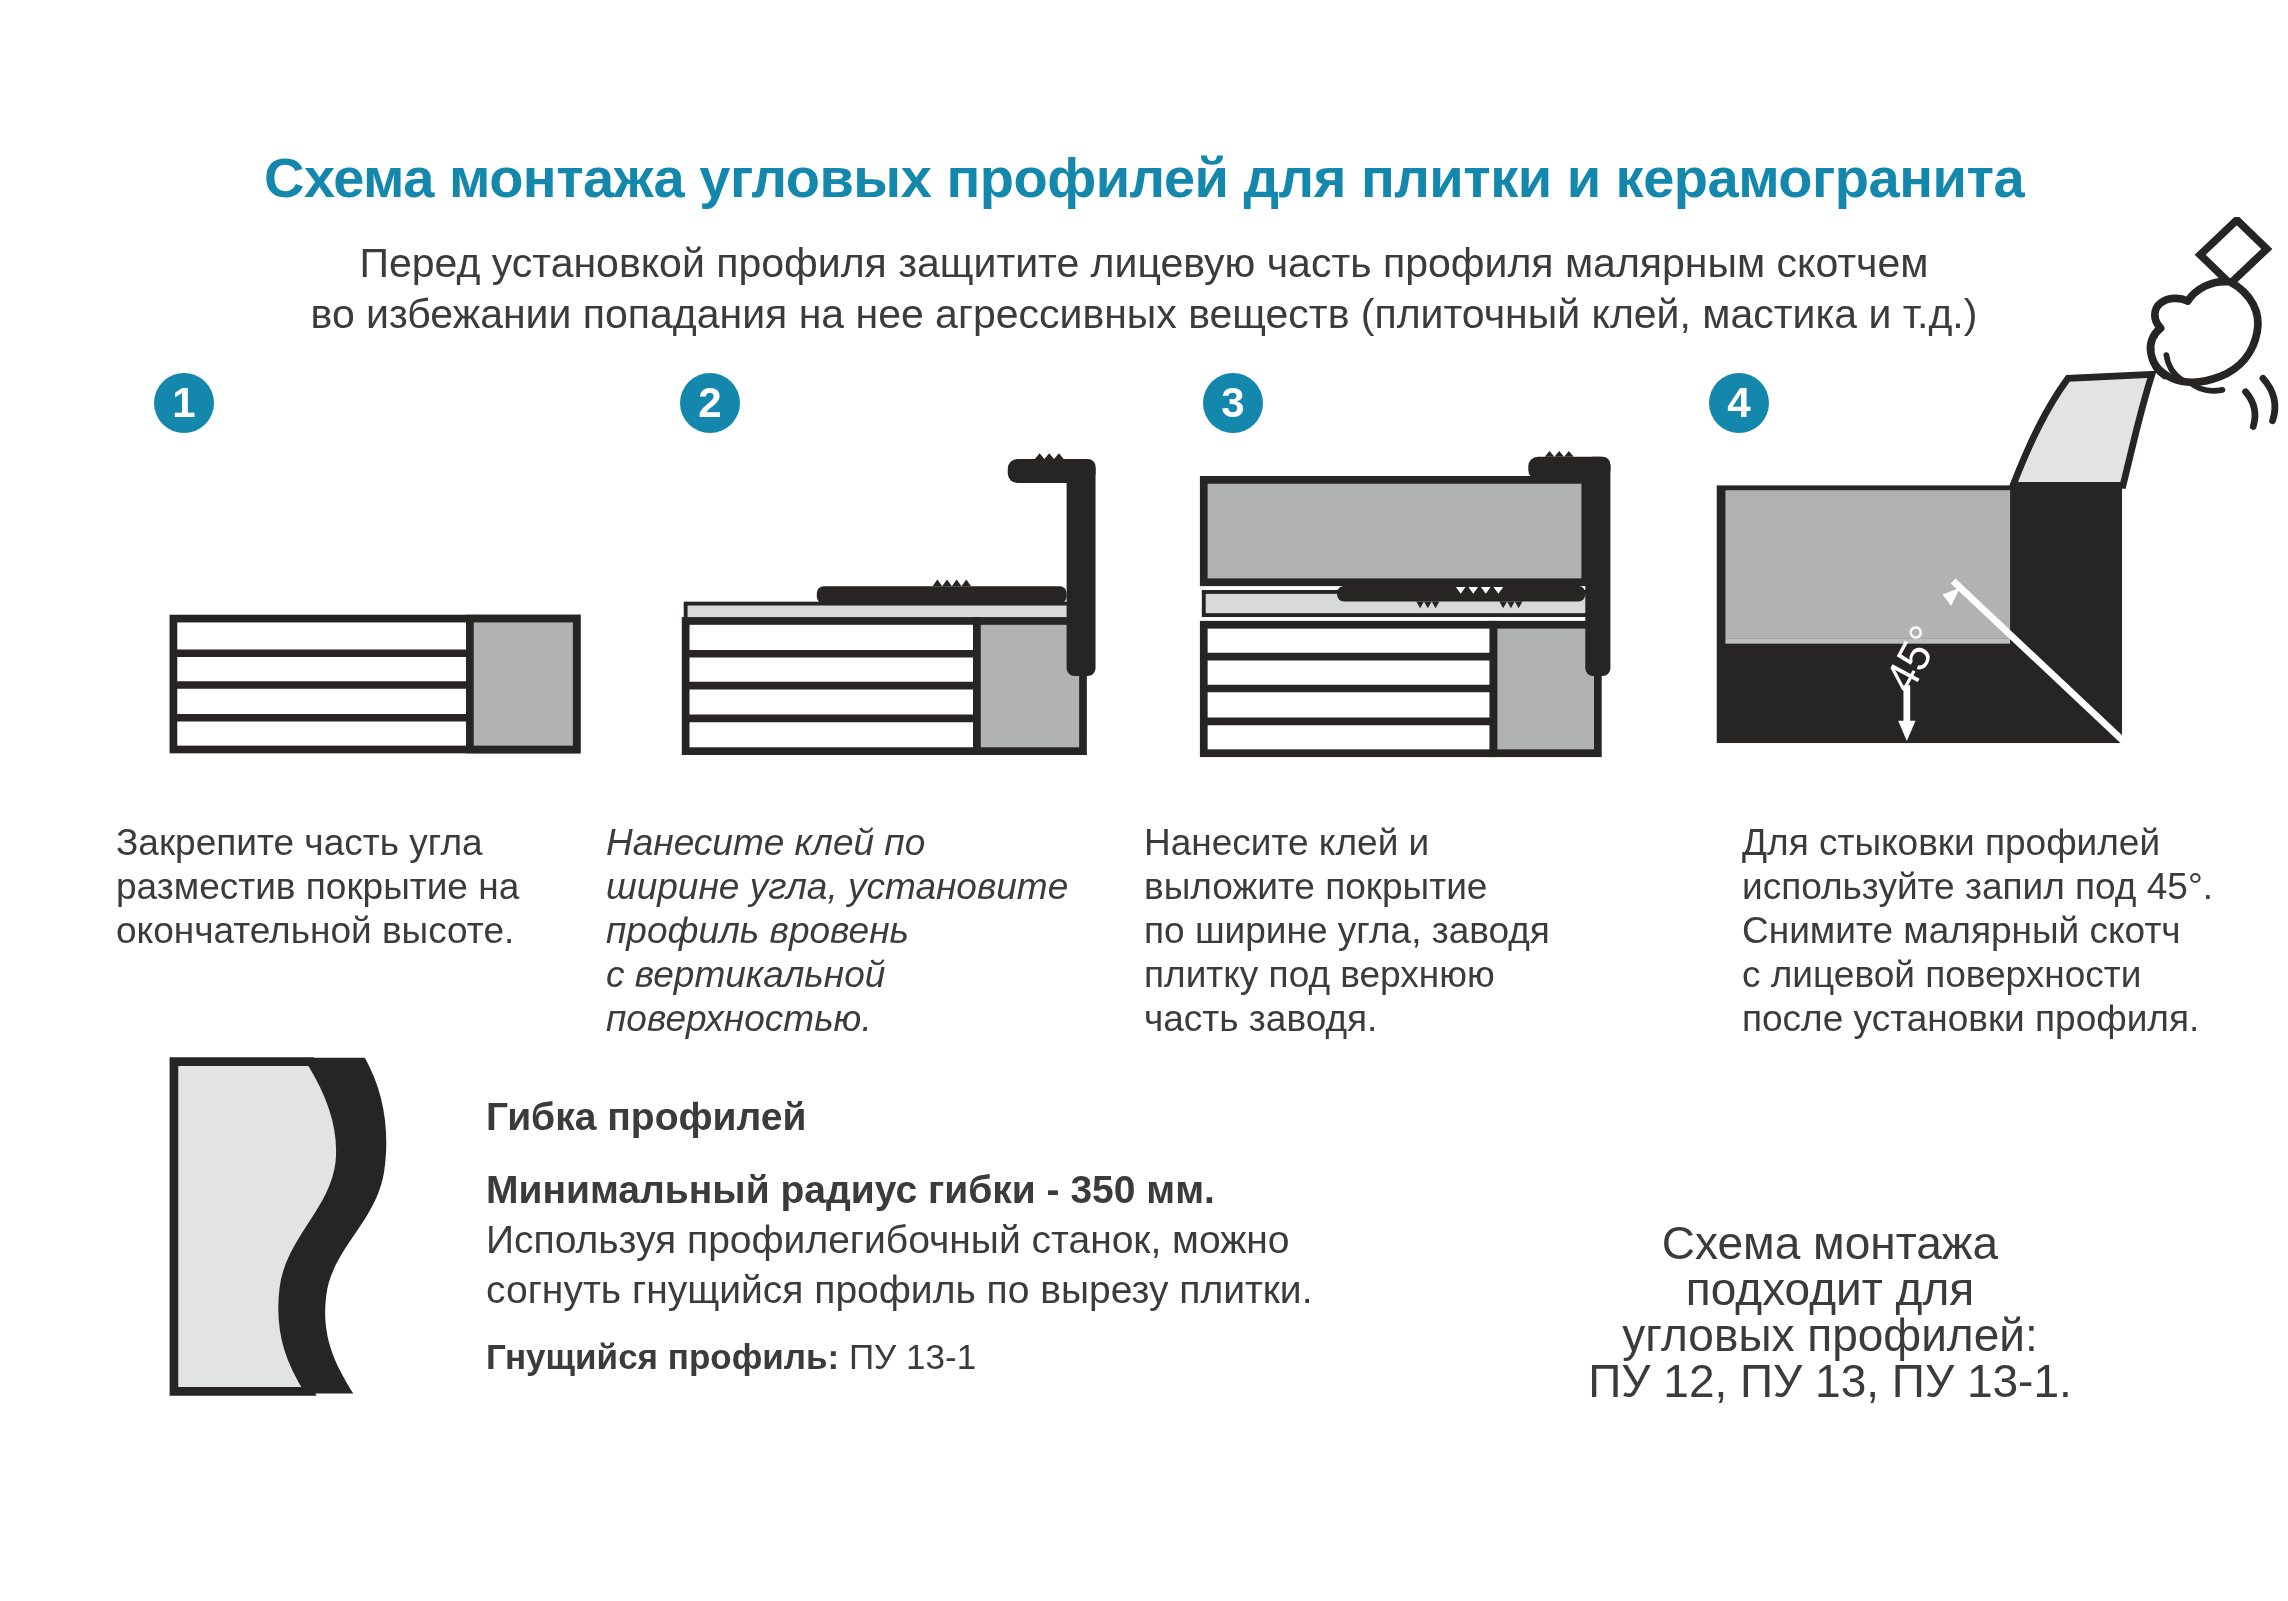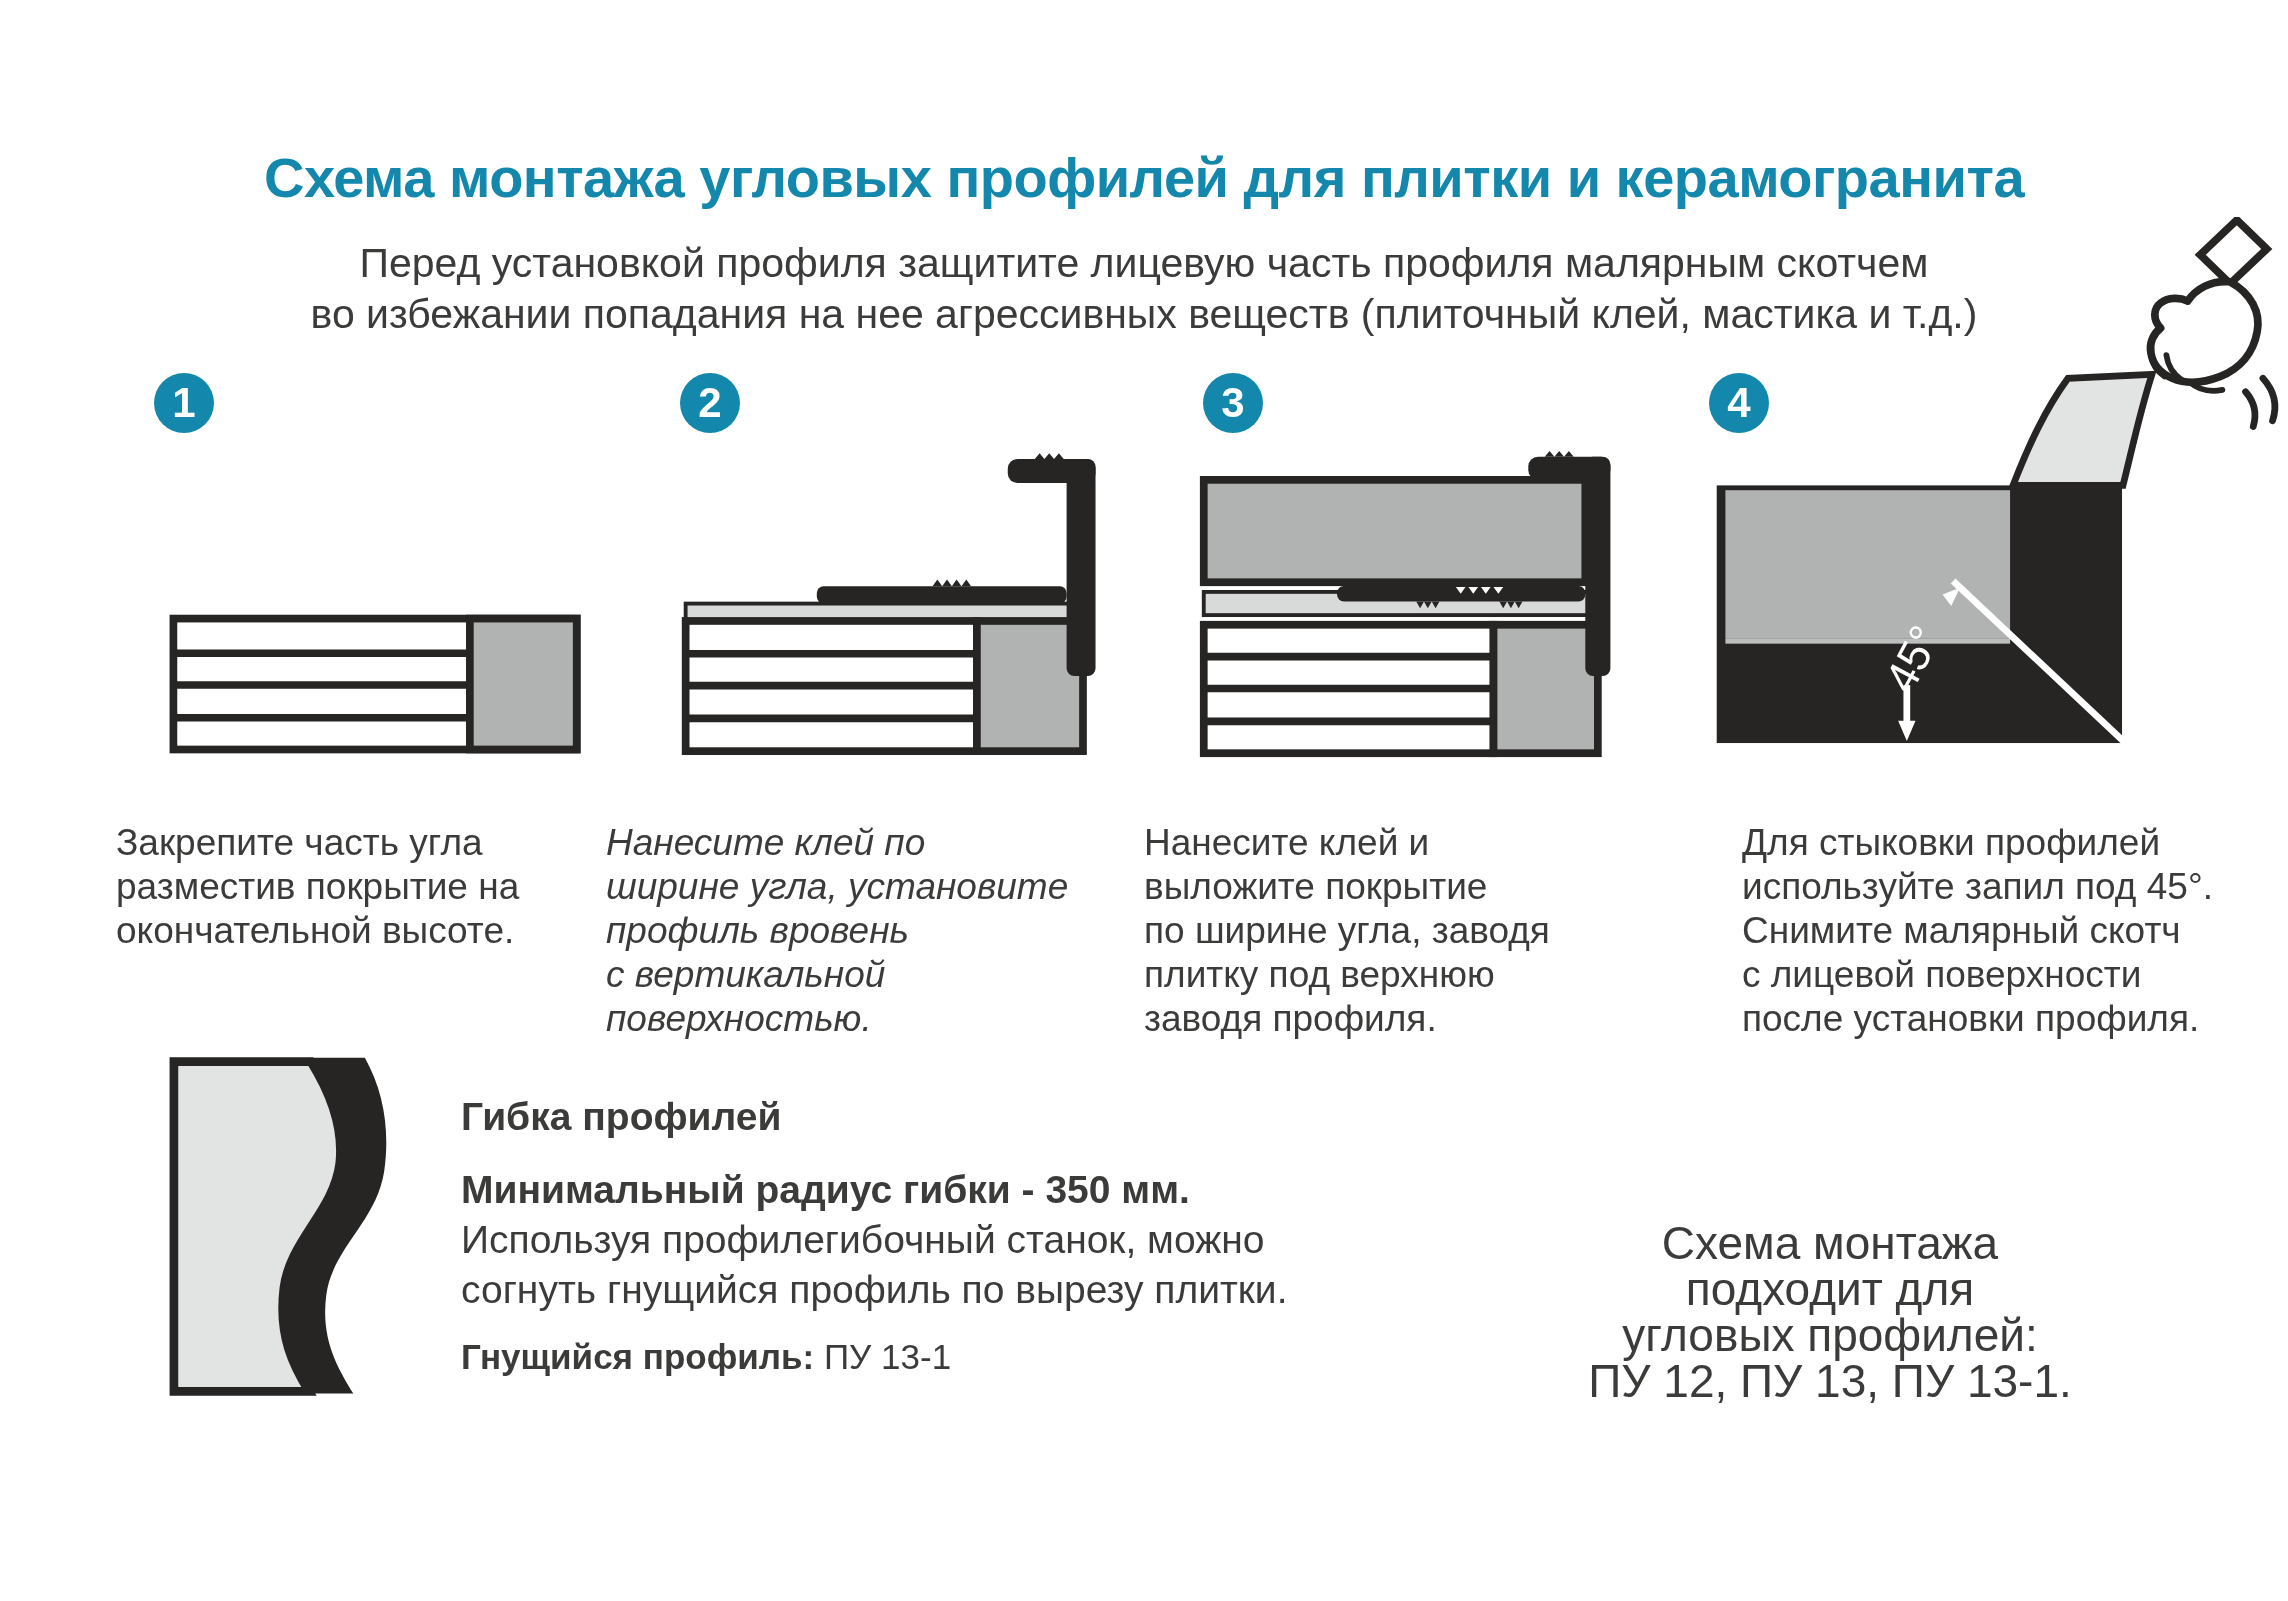--- a/index.html
+++ b/index.html
@@ -47,21 +47,21 @@
   }
   .diagram{position:absolute;display:block;}
   
   .f-ink{fill:var(--ink);}
   .f-mid{fill:var(--gray-mid);}
   .f-light{fill:var(--gray-light);}
   .f-pale{fill:var(--gray-pale);}
   .f-white{fill:#ffffff;}
   .s-ink{stroke:var(--ink);}
   .s-none{stroke:none;}
-  .bend-text{position:absolute;left:461px;top:1094px;width:966px;}
+  .bend-text{position:absolute;left:486px;top:1094px;width:966px;}
   .bend-heading{font-size:39px;font-weight:700;line-height:46px;color:var(--text);}
   .bend-bold{margin-top:25px;font-size:39px;font-weight:700;line-height:50px;color:var(--text);}
   .bend-body{font-size:39px;line-height:50px;white-space:pre-line;color:var(--text);}
   .bend-label{font-size:35px;line-height:50px;color:var(--text);margin-top:17px;}
   .bend-label b{font-weight:700;}
   .compat{
     position:absolute;left:1579px;top:1220px;width:502px;
     text-align:center;font-size:46px;line-height:46px;
     white-space:pre-line;color:var(--text);
   }
@@ -170,21 +170,21 @@
 окончательной высоте.</div>
   <div class="caption" style="left:606px;font-style:italic;">Нанесите клей по
 ширине угла, установите
 профиль вровень
 с вертикальной
 поверхностью.</div>
   <div class="caption" style="left:1144px;">Нанесите клей и
 выложите покрытие
 по ширине угла, заводя
 плитку под верхнюю
-заводя профиля.</div>
+часть заводя.</div>
   <div class="caption" style="left:1742px;">Для стыковки профилей
 используйте запил под 45°.
 Снимите малярный скотч
 с лицевой поверхности
 после установки профиля.</div>
 
   <svg class="diagram" style="left:164px;top:1052px;" width="232" height="352" viewBox="0 0 240 365">
     <path class="f-ink s-none" d="M152,6 L208,6 C228,42 234,82 228,124 C220,176 174,204 168,252 C162,298 180,328 196,354 L148,354 C132,328 116,296 122,244 C128,196 174,166 180,116 C184,80 170,44 150,10 Z"></path>
     <path class="f-pale s-ink" stroke-width="9" d="M10,10 H152 C172,42 186,78 182,115 C176,165 130,195 124,245 C118,295 134,326 150,352 H10 Z"></path>
   </svg>

